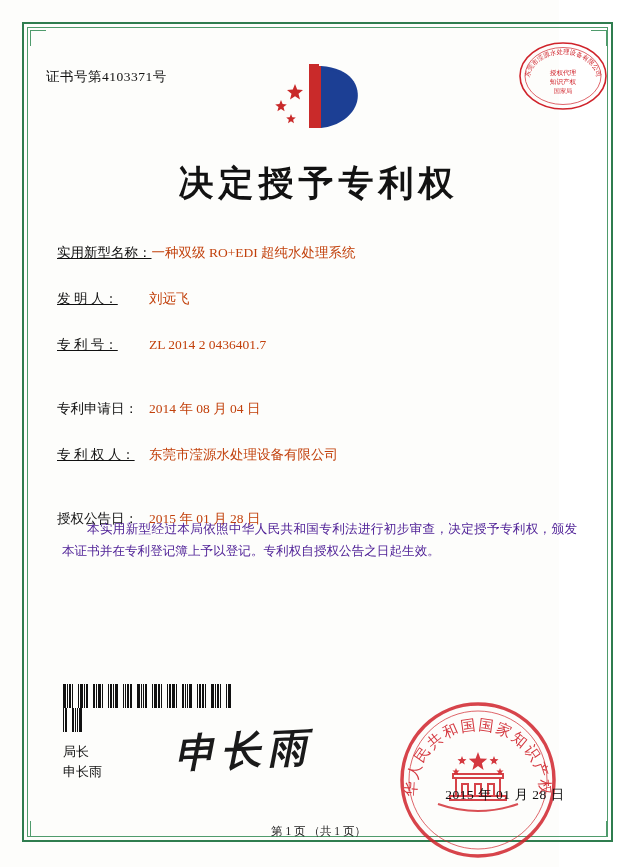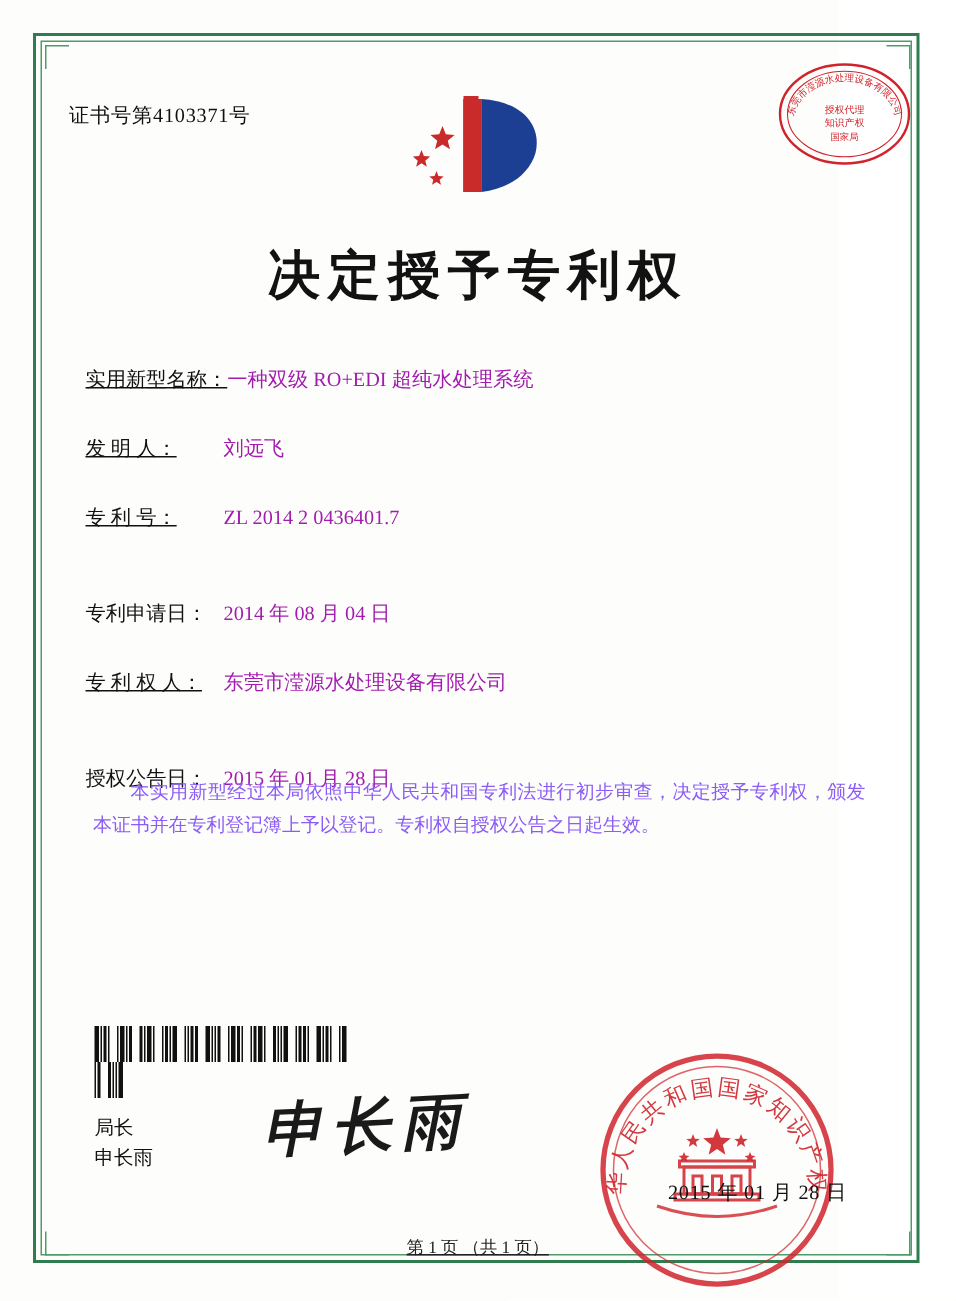--- a/index.html
+++ b/index.html
@@ -109,36 +109,36 @@
     white-space: nowrap;
   }
   .field-label {
     display: inline-block;
     font-size: 13.5px;
     color: #111;
   }
   .field-value {
     display: inline-block;
     font-size: 13.5px;
-    color: #a21caf;
+    color: #c2410c;
   }
   .fl-w1 { min-width: 92px; text-decoration: underline; }
   .fl-w2 { min-width: 92px; margin-top: 18px; }
 
   
   .body-text {
     position: absolute;
     left: 62px;
     top: 519px;
     width: 515px;
     font-size: 12.6px;
     line-height: 21.5px;
     text-align: justify;
-    color: #8b5cf6;
-    font-family: Liberation Mono, monospace;
+    color: #4c1d95;
+    font-family: Liberation Serif, serif;
   }
   .body-text p {
     margin: 0 0 1px 0;
     text-indent: 25px;
   }
 
   
   .barcode {
     position: absolute;
     left: 63px;
@@ -199,21 +199,20 @@
 
   
   .footer {
     position: absolute;
     left: 0;
     top: 824px;
     width: 637px;
     text-align: center;
     font-size: 11.5px;
     color: #222;
-    text-decoration: underline;
   }
 </style>
 </head>
 <body>
 
 <div class="page">
 
   <div class="border-outer"></div>
   <div class="border-inner"></div>
   <div class="corner tl"></div>

